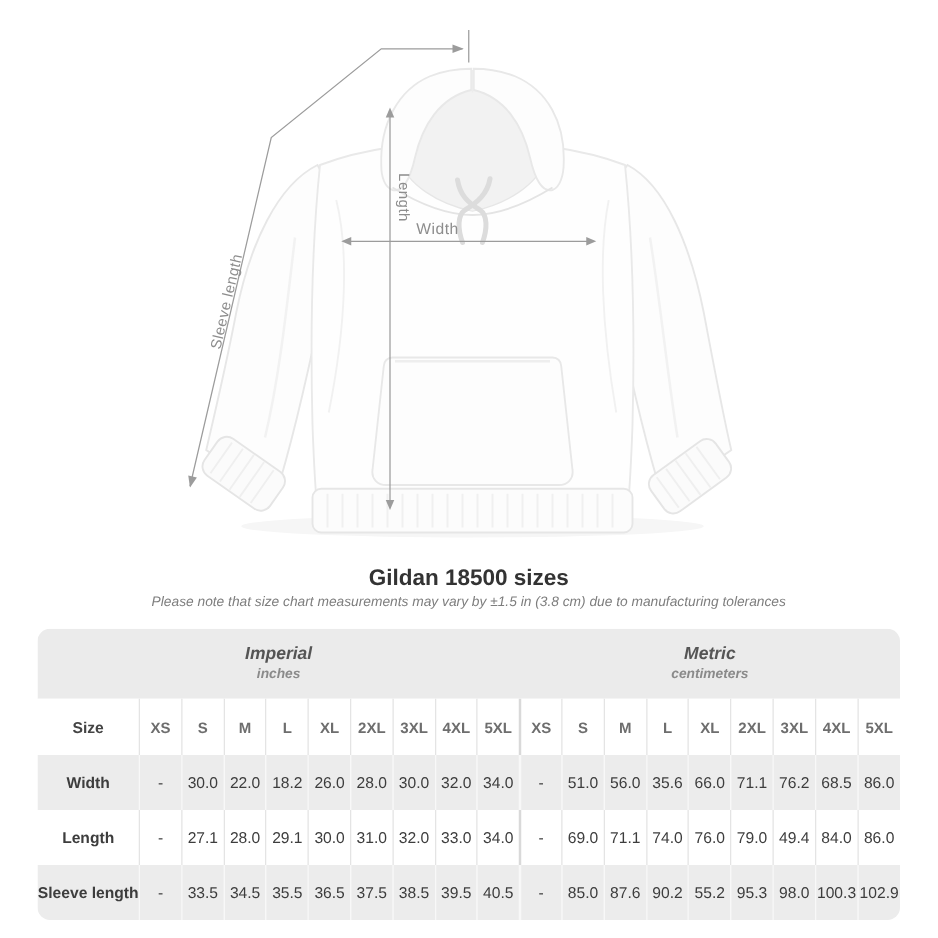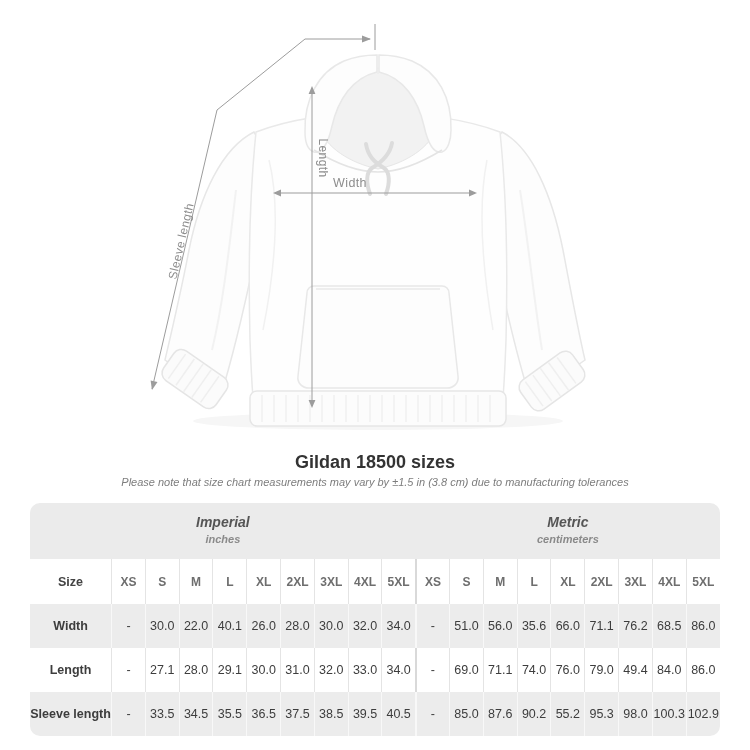--- a/index.html
+++ b/index.html
@@ -168,21 +168,21 @@
         <th>4XL</th>
         <th>5XL</th>
       </tr>
     </thead>
     <tbody>
       <tr class="datarow r-gray">
         <th class="lbl">Width</th>
         <td>-</td>
         <td>30.0</td>
         <td>22.0</td>
-        <td>40.1</td>
+        <td>18.2</td>
         <td>26.0</td>
         <td>28.0</td>
         <td>30.0</td>
         <td>32.0</td>
         <td>34.0</td>
         <td class="mfirst">-</td>
         <td>51.0</td>
         <td>56.0</td>
         <td>35.6</td>
         <td>66.0</td>

